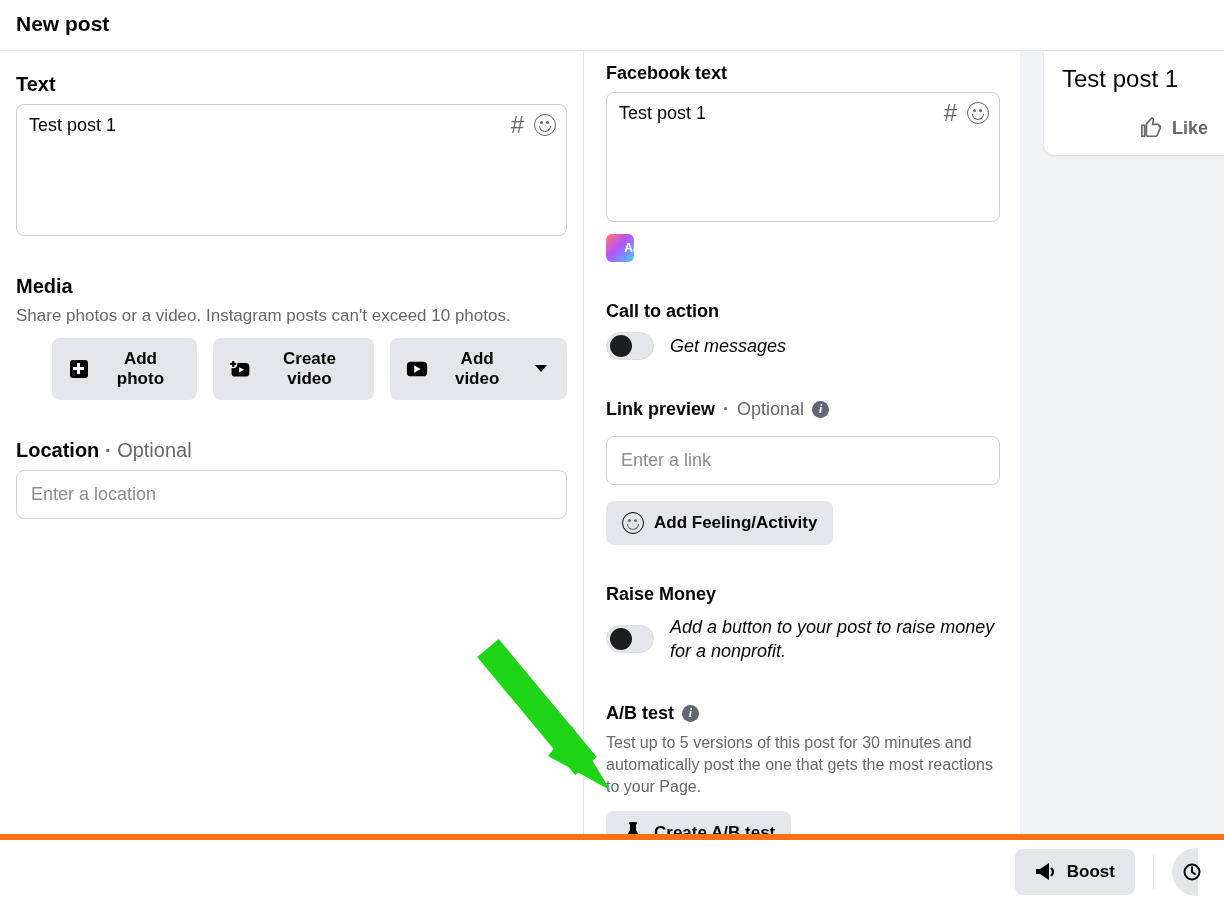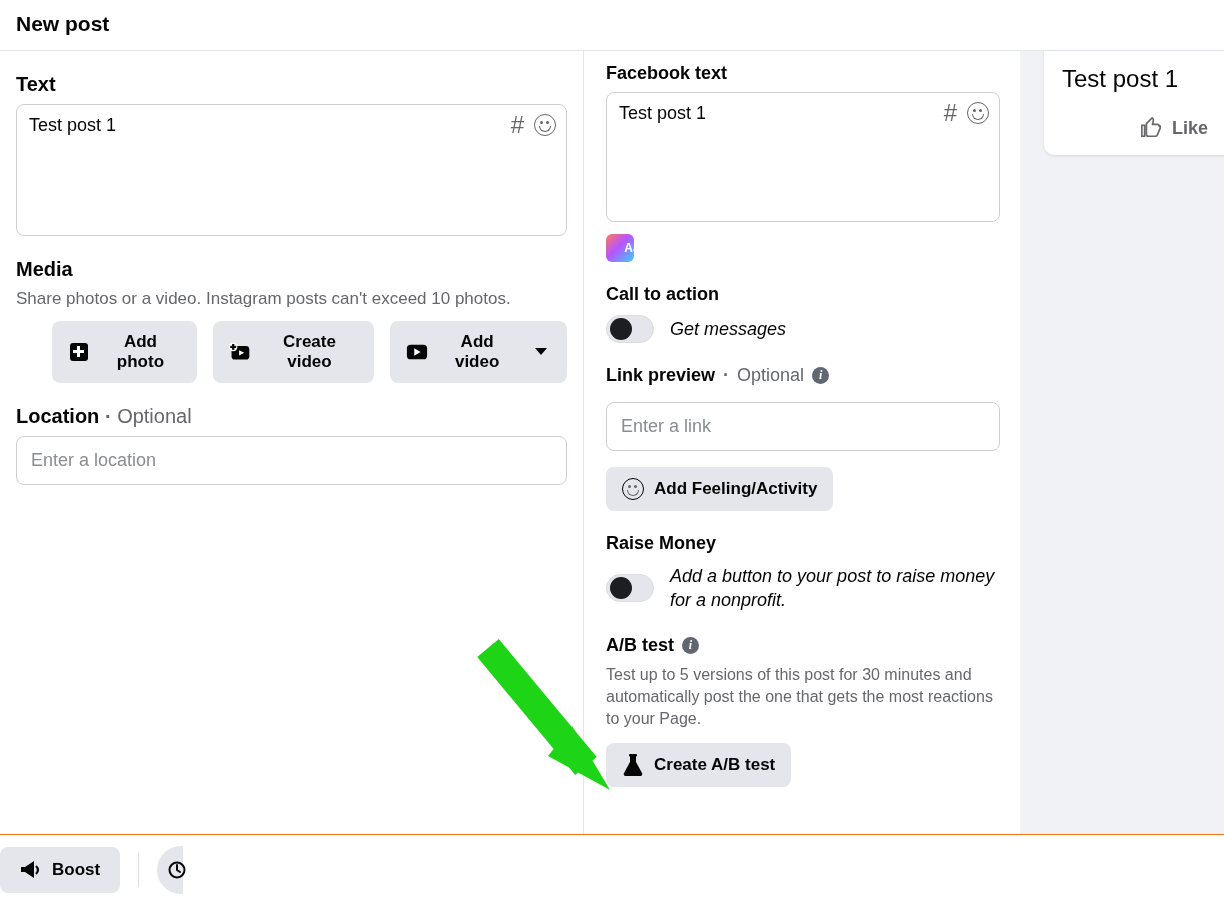--- a/index.html
+++ b/index.html
@@ -76,21 +76,21 @@
   }
   .btn .caret { margin-left:4px; }
   .ic { width:22px; height:22px; display:inline-flex; align-items:center; justify-content:center; }
 
   .pill-input {
     border:1px solid #ccd0d5; border-radius:8px; width:100%;
     padding: 13px 14px; font-size:18px; color:#050505;
   }
   .pill-input::placeholder { color:#8a8d91; }
 
-  .mt20 { margin-top:22px; }
+  .mt20 { margin-top:39px; }
   .mt16 { margin-top:16px;text-align:center; }
 
   .toggle-row { display:flex; align-items:center; gap:16px; margin-top:10px;font-style:italic;}
   .toggle {
     width:48px; height:28px; background:#e4e6eb; border-radius:18px; position:relative; cursor:pointer; flex-shrink:0;
     border:1px solid #dadde1;
   }
   .toggle .knob {
     width:22px; height:22px; background:#1c1e21; border-radius:50%;
     position:absolute; left:3px; top:2px;
@@ -114,22 +114,22 @@
 
   .preview-card {
     background:#fff; border-radius:0 0 10px 10px; box-shadow:0 1px 3px rgba(0,0,0,0.12);
     padding: 14px 18px 16px 18px; position:absolute; top:0; left:24px; right:-80px;
   }
   .preview-text { font-size:24px; color:#050505; }
   .preview-actions { display:flex; justify-content:center; align-items:center; gap:10px; margin-top:24px; color:#65676b; font-size:18px; font-weight:600;}
 
   .footer-bar {
     position:absolute; bottom:0; left:0; right:0; height:70px;
-    border-top:1px solid #f97316; background:#fff;
-    display:flex; align-items:center; justify-content:flex-start; padding-right:26px; gap:18px;
+    border-top:6px solid #f97316; background:#fff;
+    display:flex; align-items:center; justify-content:flex-end; padding-right:26px; gap:18px;
   }
   .divider-v { width:1px; height:34px; background:#dadde1; }
   .round-btn-cut {
     width:26px; height:48px; background:#e4e6eb; border-radius:24px 0 0 24px; position:relative;
   }
   .round-btn-cut svg { position:absolute; left:11px; top:15px; }
 
   .arrow {
     position:absolute; left:458px; top:638px; z-index:5;
   }

